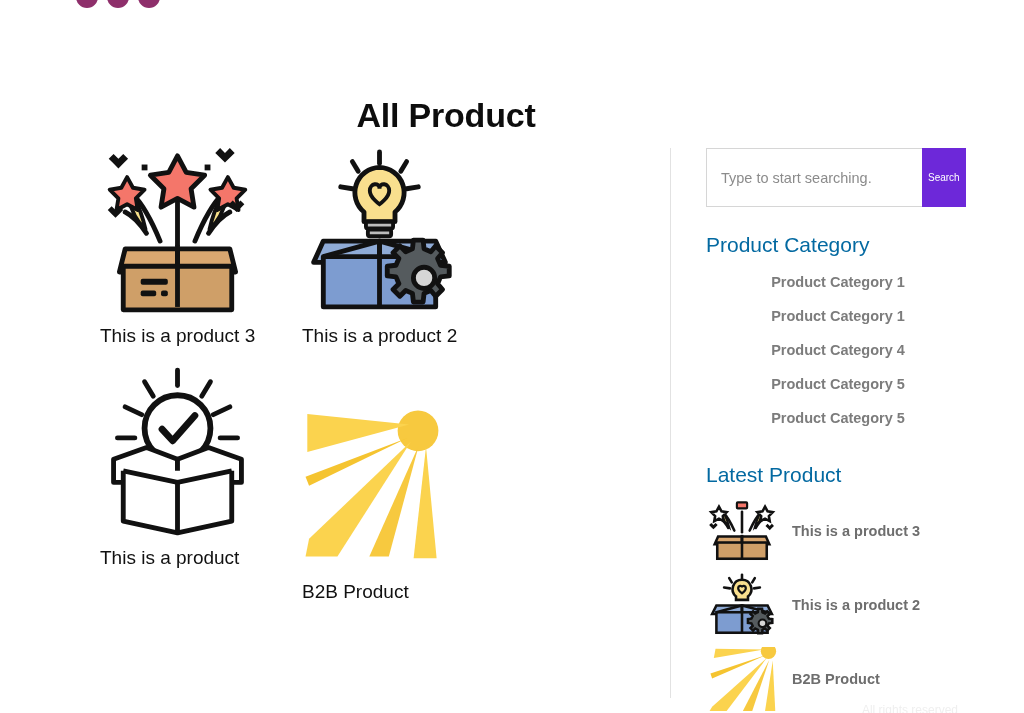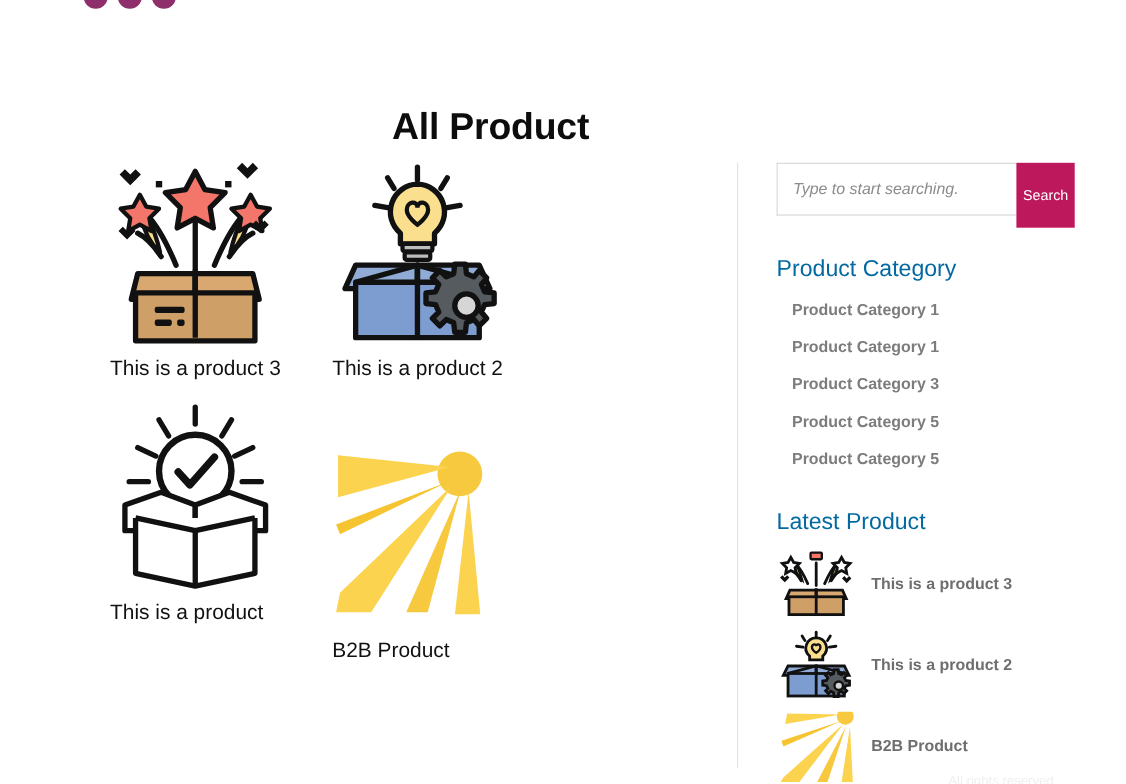--- a/index.html
+++ b/index.html
@@ -47,38 +47,38 @@
     width:160px; word-wrap:break-word;
   }
   .card.b2b .thumb { height:175px; }
   .card.b2b { margin-top:34px; }
 
   
   .sidebar { position:absolute; left:706px; top:8px; width:250px; }
 
   .searchrow { display:flex; height:59px; width:250px; }
   .searchrow input {
-    flex:1; height:48px; border:1px solid #d6d6d6; border-right:none;
+    flex:1; height:59px; border:1px solid #d6d6d6; border-right:none;
     padding:0 14px; font-size:14.5px; color:#4a4a4a;
-    font-family:"Liberation Sans", sans-serif; background:#fff; outline:none;font-style:italic;
+    font-family:"Liberation Sans", sans-serif; background:#fff; outline:none;
   }
   .searchrow input::placeholder { color:#8b8b8b; }
   .searchrow button {
-    width:72px; height:59px; border:none; background:#be185d; color:#fff;
-    font-size:13px; font-family:"Liberation Sans", sans-serif; cursor:pointer;
+    width:72px; height:59px; border:none; background:#6d28d9; color:#fff;
+    font-size:10px; font-family:"Liberation Sans", sans-serif; cursor:pointer;
   }
 
   .side-head {
     font-size:21px; font-weight:normal; color:#0369a1;
     margin-top:26px; margin-bottom:8px;
   }
   .side-head.latest { margin-top:28px; }
 
   .cat-list { list-style:none; margin:0; padding:0; }
-  .cat-list li { padding:8px 0 8px 14px; }
+  .cat-list li { padding:8px 0 8px 14px;text-align:center; }
   .cat-list a {
     font-size:14.5px; font-weight:bold; color:#7c7c7c;
     text-decoration:none;
   }
 
   .latest-list { margin-top:4px; }
   .latest-item { display:flex; align-items:center; height:72px; margin-bottom:2px; }
   .latest-item .lthumb { width:72px; height:64px; flex:0 0 72px; }
   .latest-item .ltitle {
     margin-left:14px; font-size:14.5px; font-weight:bold; color:#6e6e6e;
@@ -214,21 +214,21 @@
       <div class="searchrow">
         <input type="text" placeholder="Type to start searching." style="">
         <button>Search</button>
       </div>
 
       <div class="side-head">Product Category</div>
 
       <ul class="cat-list">
         <li><a href="#">Product Category 1</a></li>
         <li><a href="#">Product Category 1</a></li>
-        <li><a href="#">Product Category 3</a></li>
+        <li><a href="#">Product Category 4</a></li>
         <li><a href="#">Product Category 5</a></li>
         <li><a href="#">Product Category 5</a></li>
       </ul>
 
       <div class="side-head latest">Latest Product</div>
 
       <div class="latest-list">
 
         <div class="latest-item">
           <svg class="lthumb" viewBox="0 0 160 150">

